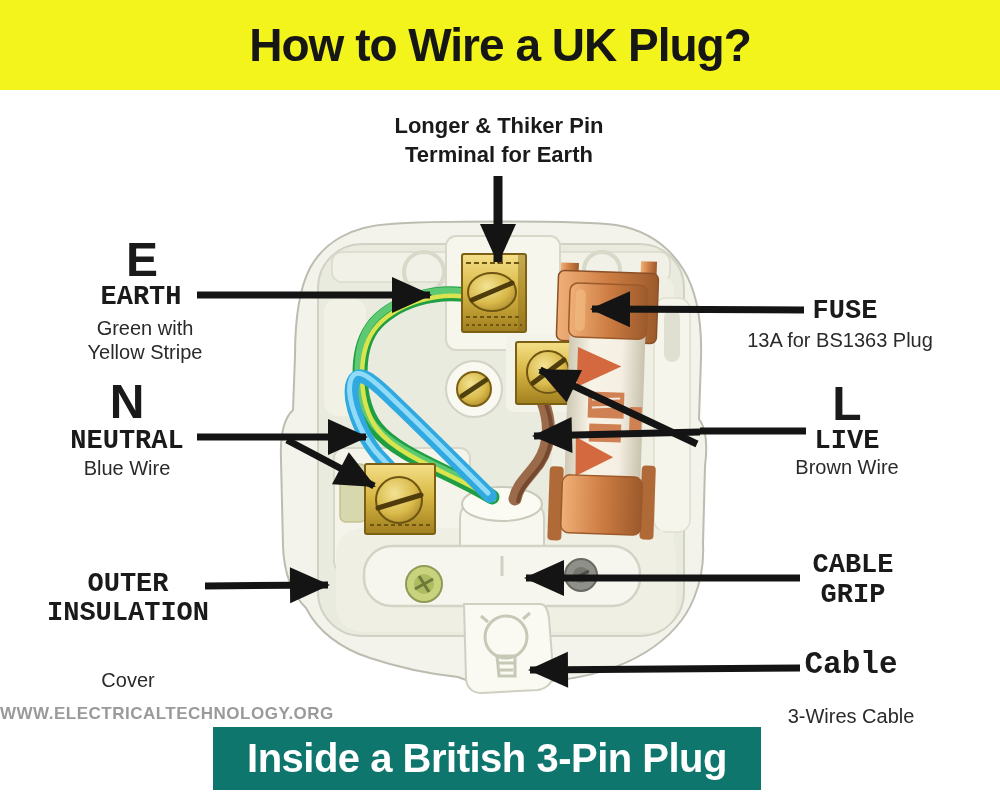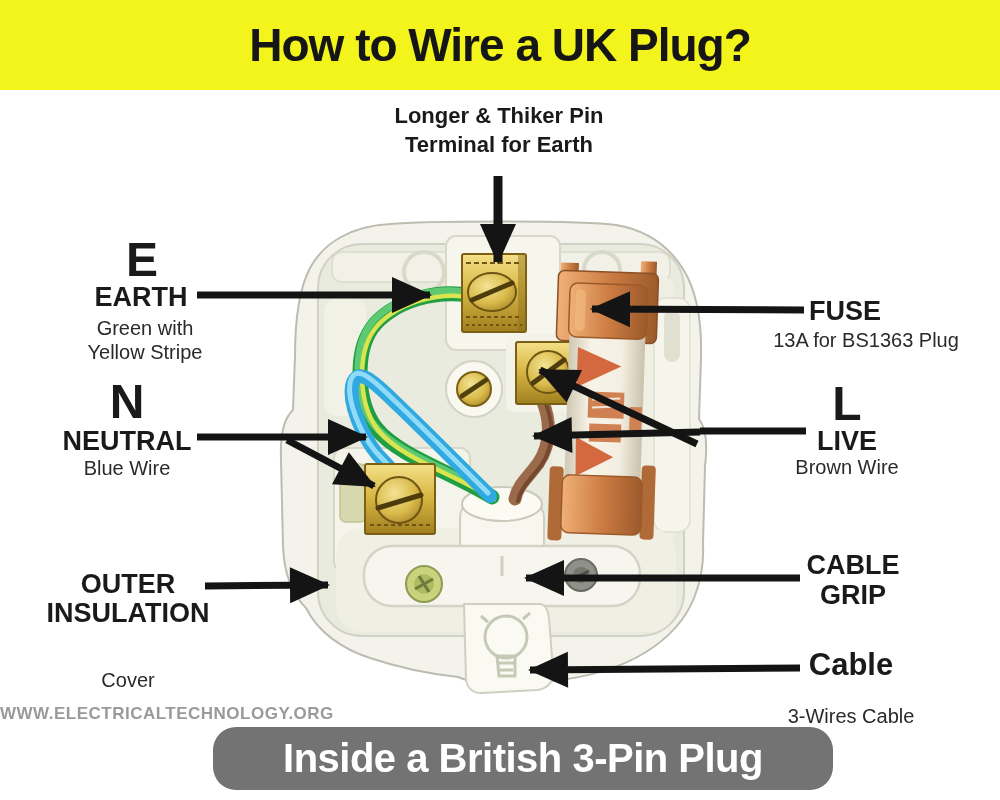--- a/index.html
+++ b/index.html
@@ -5,28 +5,28 @@
   html,body{margin:0;padding:0;background:#ffffff;}
   #page{position:relative;width:1000px;height:800px;background:#ffffff;overflow:hidden;
         font-family:"Liberation Sans","DejaVu Sans",sans-serif;color:#1a1a1a;}
   
   #title-banner{position:absolute;left:0;top:0;width:1000px;height:90px;background:#f2f41c;
                 display:flex;align-items:center;justify-content:center;}
   #title-banner h1{margin:0;font-size:46px;font-weight:bold;color:#161616;letter-spacing:-1px;white-space:nowrap;}
   
   .lbl{position:absolute;text-align:center;line-height:1.12;}
   .sym{font-size:48px;font-weight:bold;line-height:1;}
-  .bname{font-size:27px;font-weight:bold;letter-spacing:0;}
+  .bname{font-size:27px;font-weight:bold;letter-spacing:0;font-family:Liberation Mono, monospace;}
   .desc{font-size:20px;font-weight:normal;color:#2a2a2a;line-height:1.22;}
   .toplbl{font-size:22px;font-weight:bold;line-height:1.3;}
   
   #website{position:absolute;left:0;top:704px;width:1000px;text-align:left;
            font-size:17px;font-weight:bold;color:#9a9a9a;letter-spacing:.5px;}
-  #footer-banner{position:absolute;left:213px;top:727px;width:620px;height:63px;background:#737373;
-                 display:flex;align-items:center;justify-content:center;border-radius:23px;}
+  #footer-banner{position:absolute;left:213px;top:727px;width:548px;height:63px;background:#0f766e;
+                 display:flex;align-items:center;justify-content:center;}
   #footer-banner .btxt{color:#ffffff;font-size:40px;font-weight:bold;letter-spacing:-.5px;white-space:nowrap;}
   svg{position:absolute;left:0;top:0;}
 </style>
 </head>
 <body>
 
 <div id="page">
 
   <div id="title-banner">
     <h1>How to Wire a UK Plug?</h1>
@@ -182,21 +182,21 @@
       <line x1="205" y1="586" x2="328" y2="585" marker-end="url(#ah)"></line>
       <line x1="804" y1="310" x2="592" y2="309" marker-end="url(#ah)"></line>
       <line x1="806" y1="431" x2="700" y2="431"></line>
       <line x1="700" y1="432" x2="534" y2="436" marker-end="url(#ah)"></line>
       <line x1="697" y1="444" x2="540" y2="370" marker-end="url(#ah)"></line>
       <line x1="800" y1="578" x2="526" y2="578" marker-end="url(#ah)"></line>
       <line x1="800" y1="668" x2="530" y2="670" marker-end="url(#ah)"></line>
     </g>
   </svg>
 
-  <div class="lbl toplbl" style="left:349px;top:102px;width:300px;">
+  <div class="lbl toplbl" style="left:349px;top:112px;width:300px;">
     <div>Longer &amp; Thiker Pin</div>
     <div>Terminal for Earth</div>
   </div>
 
   <div class="lbl sym" style="left:42px;top:236px;width:200px;">E</div>
   <div class="lbl bname" style="left:41px;top:282px;width:200px;">EARTH</div>
   <div class="lbl desc" style="left:45px;top:316px;width:200px;">
     <div>Green with</div>
     <div>Yellow Stripe</div>
   </div>
@@ -205,21 +205,21 @@
   <div class="lbl bname" style="left:27px;top:426px;width:200px;">NEUTRAL</div>
   <div class="lbl desc" style="left:27px;top:456px;width:200px;">Blue Wire</div>
 
   <div class="lbl bname" style="left:28px;top:570px;width:200px;line-height:1.08;">
     <div>OUTER</div>
     <div>INSULATION</div>
   </div>
   <div class="lbl desc" style="left:28px;top:628px;width:200px;margin-top:40px;">Cover</div>
 
   <div class="lbl bname" style="left:745px;top:296px;width:200px;">FUSE</div>
-  <div class="lbl desc" style="left:766px;top:328px;width:200px;">13A for BS1363 Plug</div>
+  <div class="lbl desc" style="left:740px;top:328px;width:200px;">13A for BS1363 Plug</div>
 
   <div class="lbl sym" style="left:747px;top:380px;width:200px;">L</div>
   <div class="lbl bname" style="left:747px;top:426px;width:200px;">LIVE</div>
   <div class="lbl desc" style="left:747px;top:455px;width:200px;">Brown Wire</div>
 
   <div class="lbl bname" style="left:753px;top:550px;width:200px;line-height:1.12;">
     <div>CABLE</div>
     <div>GRIP</div>
   </div>
 

